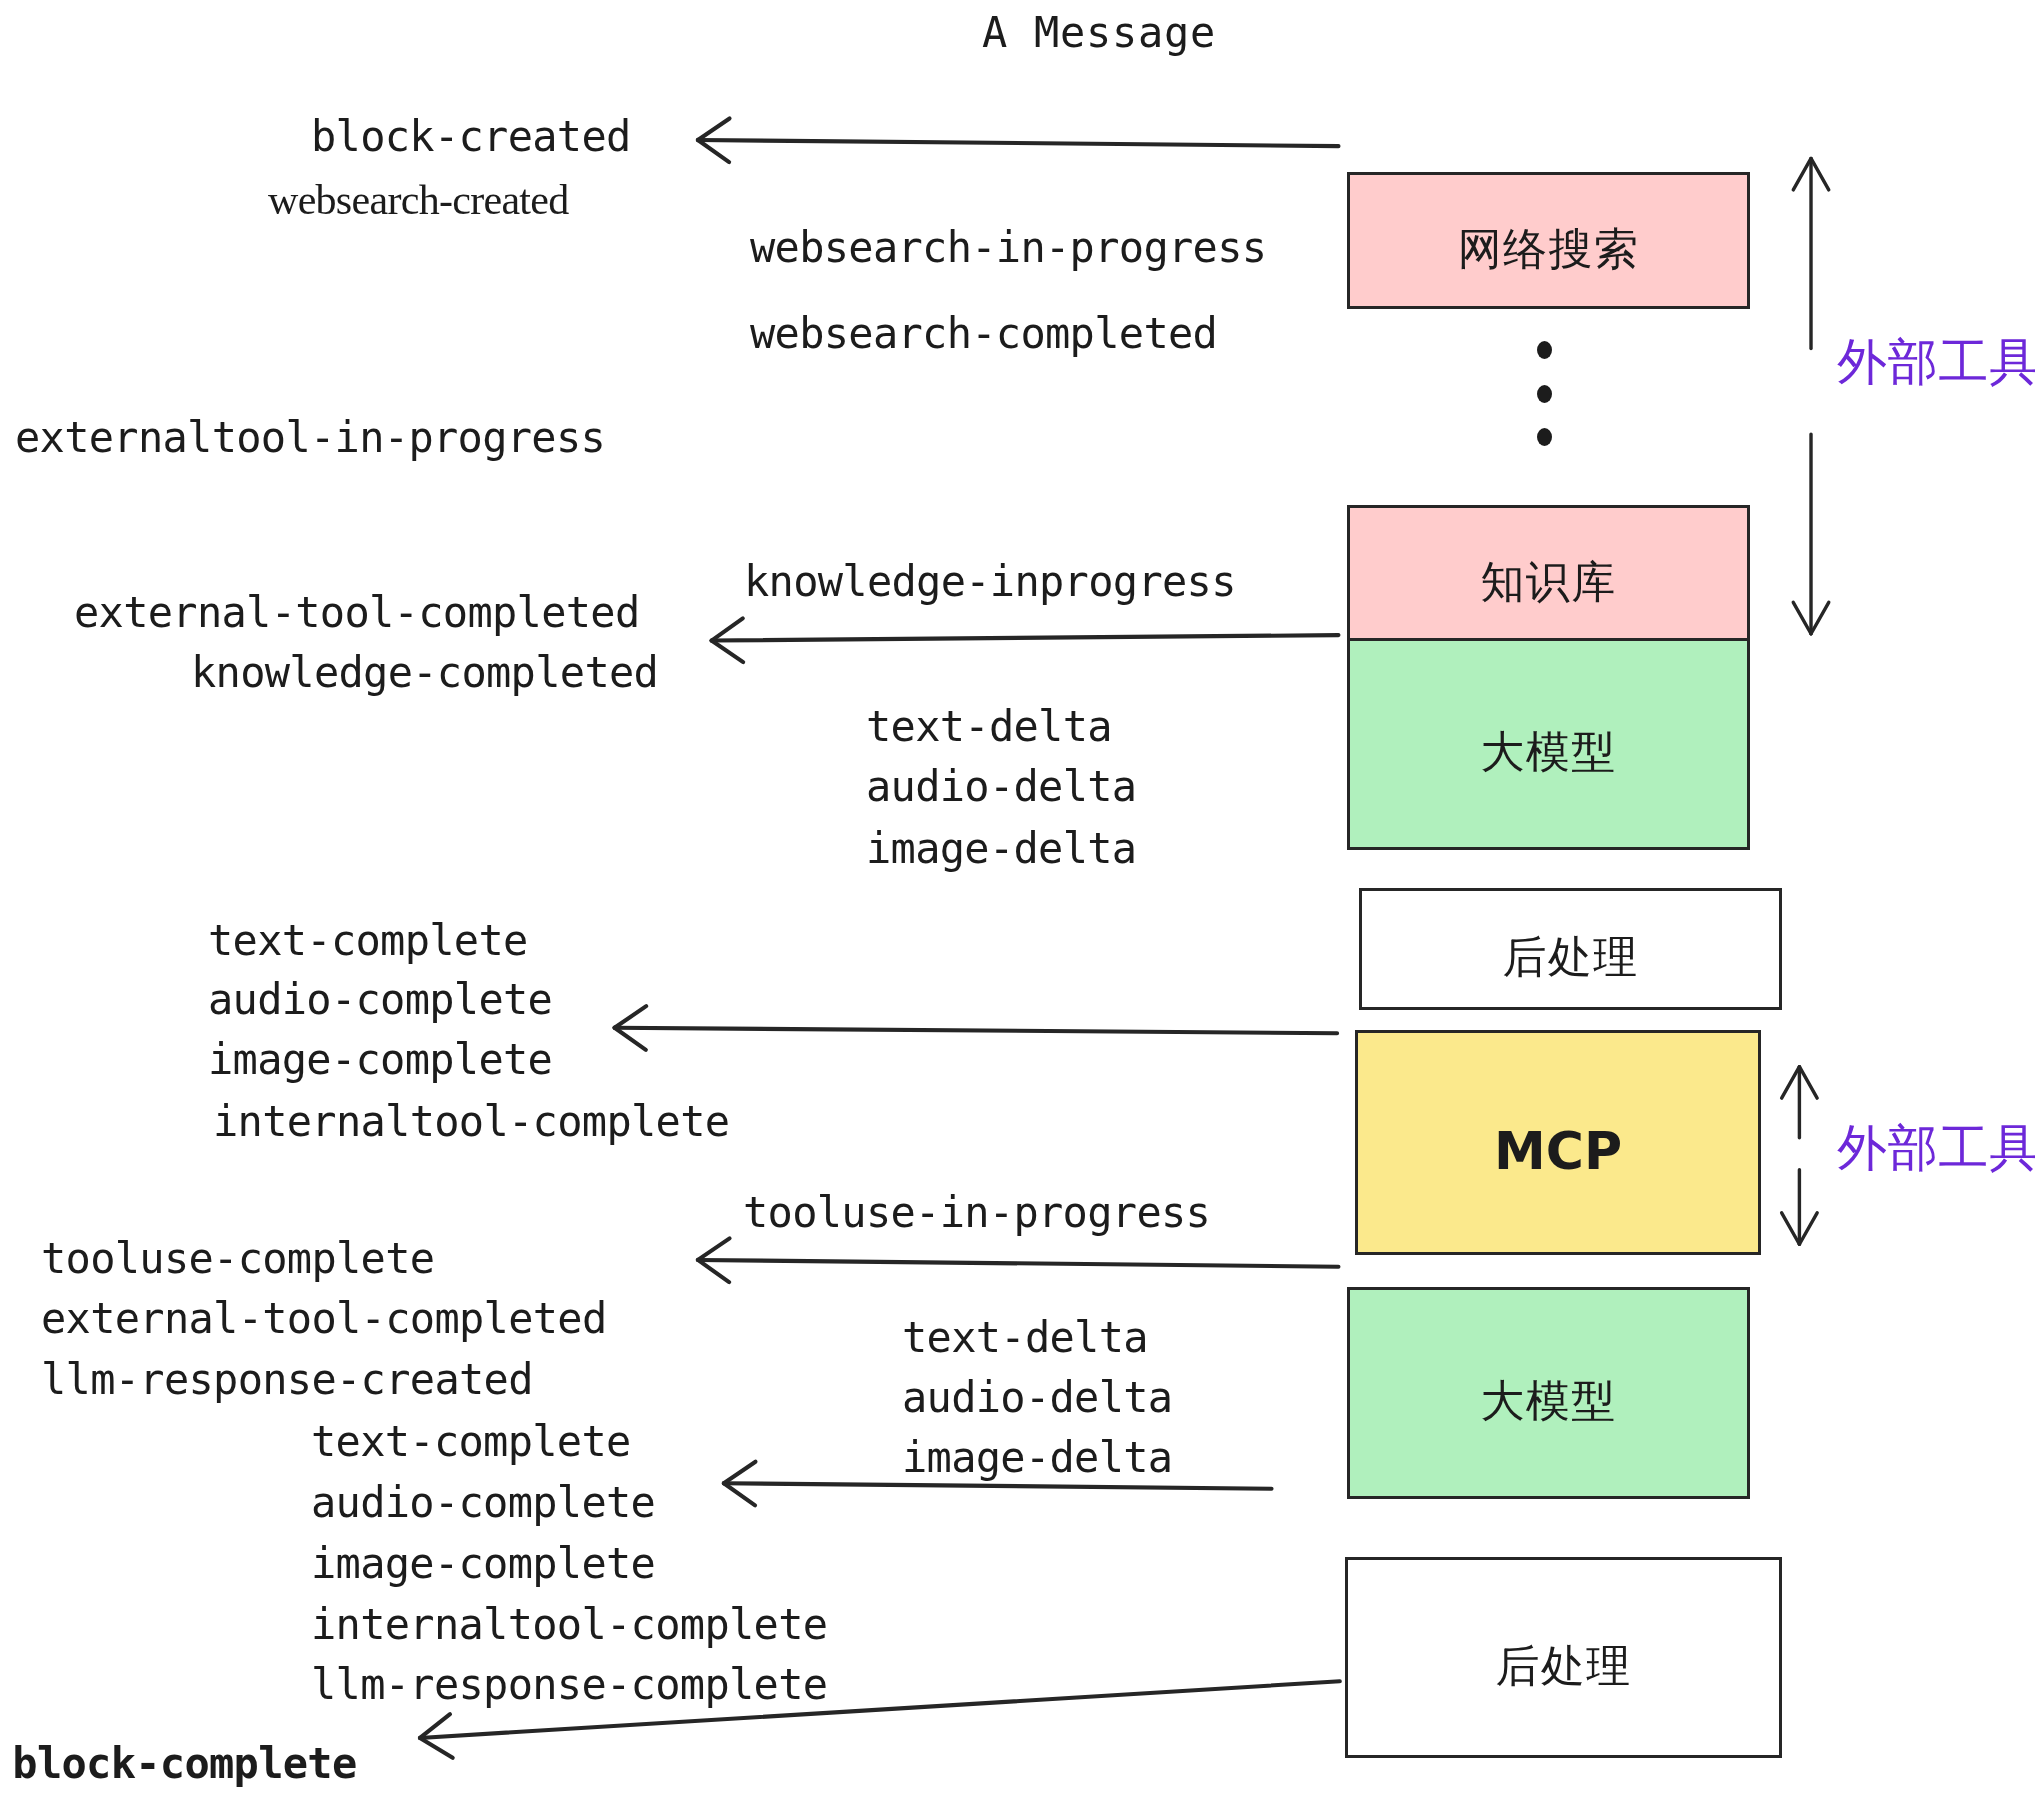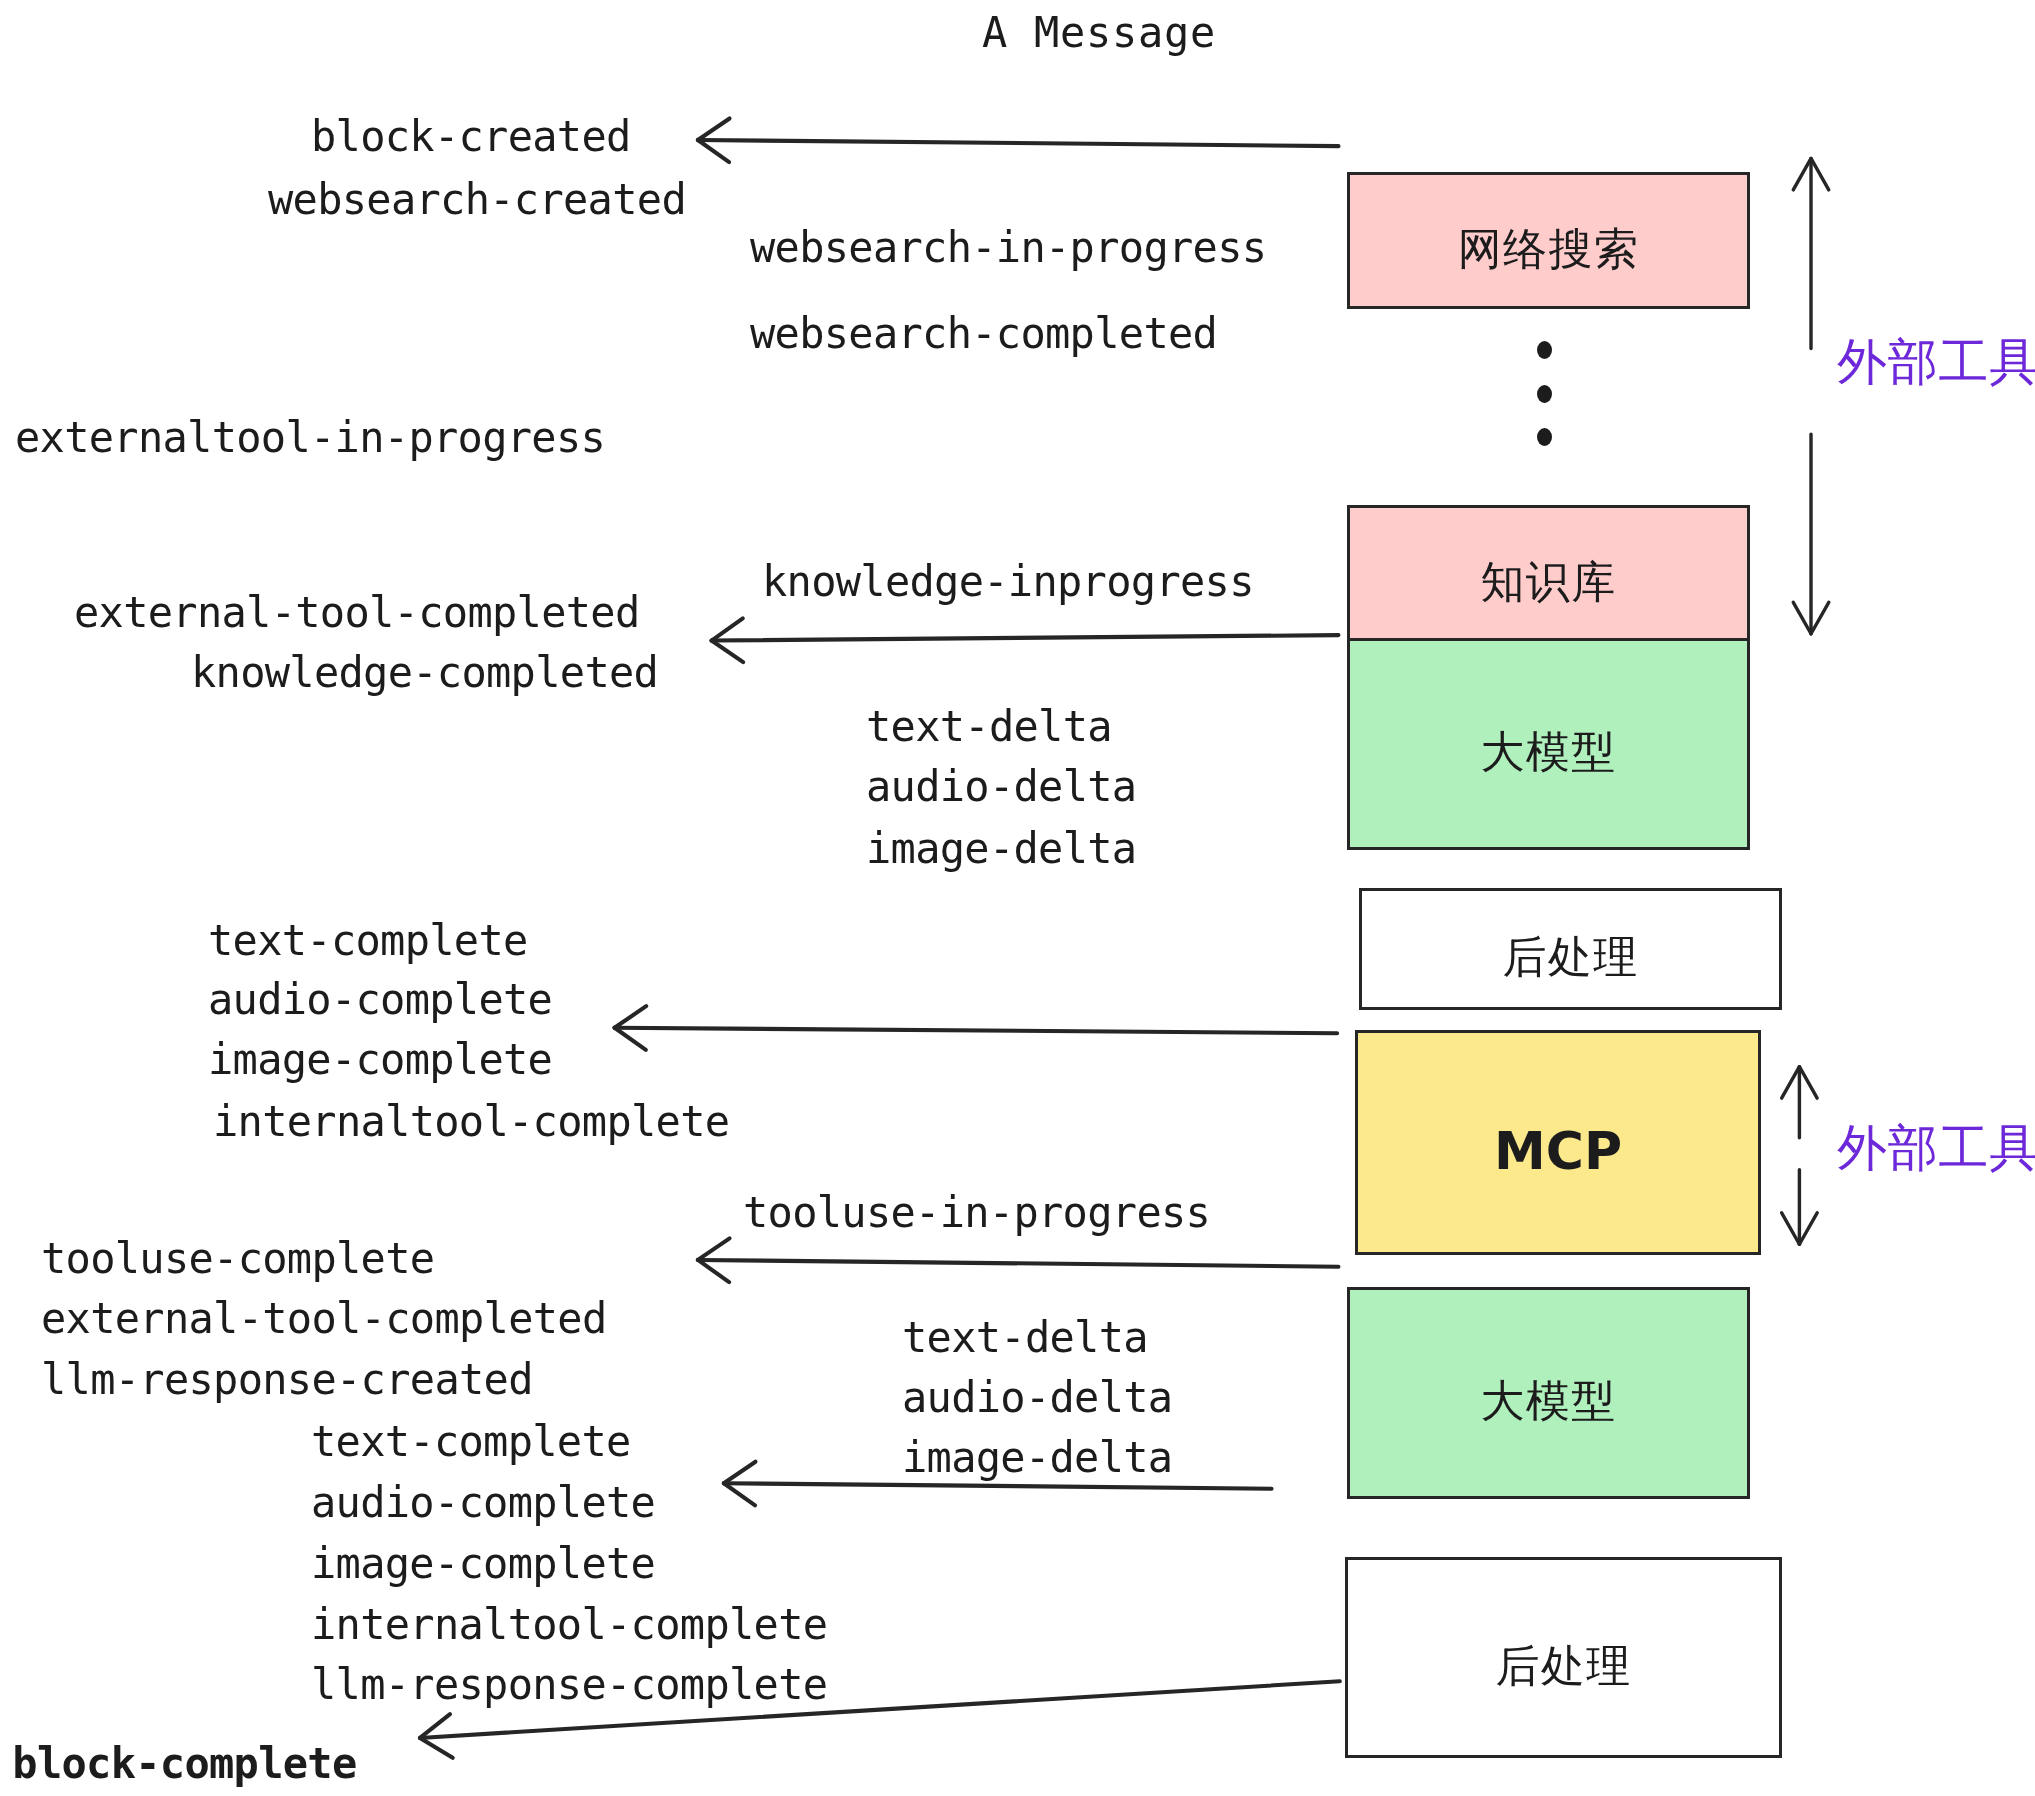--- a/index.html
+++ b/index.html
@@ -166,25 +166,25 @@
       <div class="nodebox" style="left: 1347px; top: 1287px; width: 403px; height: 212px; background: rgb(176, 240, 189); border-color: rgb(38, 38, 38);">
         <span class="nodelabel">大模型</span>
       </div>
       <div class="nodebox" style="left: 1345px; top: 1557px; width: 437px; height: 201px; background: rgb(255, 255, 255); border-color: rgb(38, 38, 38);">
         <span class="nodelabel">后处理</span>
       </div>
     </div>
 
   <div id="events-root">
       <div class="evt" style="left: 311px; top: 101px;">block-created</div>
-      <div class="evt" style="left: 268px; top: 164px;">websearch-created</div>
+      <div class="evt" style="left: 268px; top: 164px; font-family: Liberation Serif, serif;">websearch-created</div>
       <div class="evt" style="left: 750px; top: 212px;">websearch-in-progress</div>
       <div class="evt" style="left: 750px; top: 298px;">websearch-completed</div>
       <div class="evt" style="left: 15px; top: 402px;">externaltool-in-progress</div>
-      <div class="evt" style="left: 762px; top: 546px;">knowledge-inprogress</div>
+      <div class="evt" style="left: 744px; top: 546px;">knowledge-inprogress</div>
       <div class="evt" style="left: 74px; top: 577px;">external-tool-completed</div>
       <div class="evt" style="left: 191px; top: 637px;">knowledge-completed</div>
       <div class="evt" style="left: 866px; top: 691px;">text-delta</div>
       <div class="evt" style="left: 866px; top: 751px;">audio-delta</div>
       <div class="evt" style="left: 866px; top: 813px;">image-delta</div>
       <div class="evt" style="left: 208px; top: 905px;">text-complete</div>
       <div class="evt" style="left: 208px; top: 964px;">audio-complete</div>
       <div class="evt" style="left: 208px; top: 1024px;">image-complete</div>
       <div class="evt" style="left: 213px; top: 1086px;">internaltool-complete</div>
       <div class="evt" style="left: 743px; top: 1177px;">tooluse-in-progress</div>

